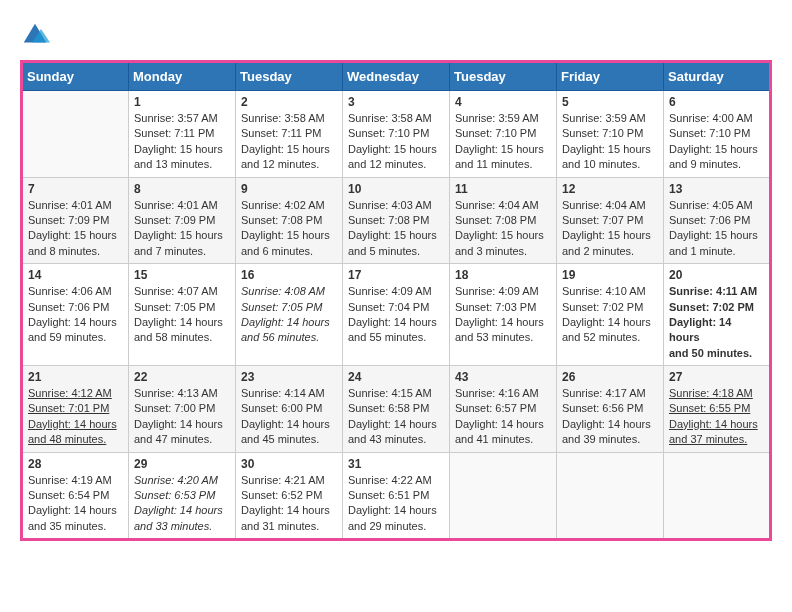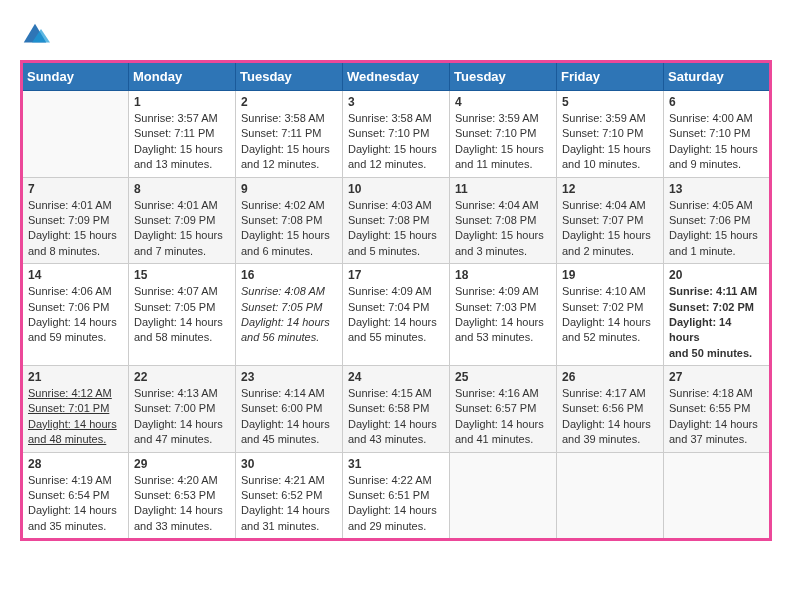--- a/index.html
+++ b/index.html
@@ -294,52 +294,52 @@
 and 45 minutes.</div>
         </td>
         <td>
           <span class="day-number">24</span>
           <div class="day-info" style="white-space: pre-line;">Sunrise: 4:15 AM
 Sunset: 6:58 PM
 Daylight: 14 hours
 and 43 minutes.</div>
         </td>
         <td>
-          <span class="day-number">25</span>
+          <span class="day-number">43</span>
           <div class="day-info" style="white-space: pre-line;">Sunrise: 4:16 AM
 Sunset: 6:57 PM
 Daylight: 14 hours
 and 41 minutes.</div>
         </td>
         <td>
           <span class="day-number">26</span>
           <div class="day-info" style="white-space: pre-line;">Sunrise: 4:17 AM
 Sunset: 6:56 PM
 Daylight: 14 hours
 and 39 minutes.</div>
         </td>
         <td>
           <span class="day-number">27</span>
-          <div class="day-info" style="white-space: pre-line;">Sunrise: 4:18 AM
+          <div class="day-info" style="white-space: pre-line; text-decoration: underline;">Sunrise: 4:18 AM
 Sunset: 6:55 PM
 Daylight: 14 hours
 and 37 minutes.</div>
         </td>
       </tr>
       <tr>
         <td>
           <span class="day-number">28</span>
           <div class="day-info" style="white-space: pre-line;">Sunrise: 4:19 AM
 Sunset: 6:54 PM
 Daylight: 14 hours
 and 35 minutes.</div>
         </td>
         <td>
           <span class="day-number">29</span>
-          <div class="day-info" style="white-space: pre-line;">Sunrise: 4:20 AM
+          <div class="day-info" style="white-space: pre-line; font-style: italic;">Sunrise: 4:20 AM
 Sunset: 6:53 PM
 Daylight: 14 hours
 and 33 minutes.</div>
         </td>
         <td>
           <span class="day-number">30</span>
           <div class="day-info" style="white-space: pre-line;">Sunrise: 4:21 AM
 Sunset: 6:52 PM
 Daylight: 14 hours
 and 31 minutes.</div>

